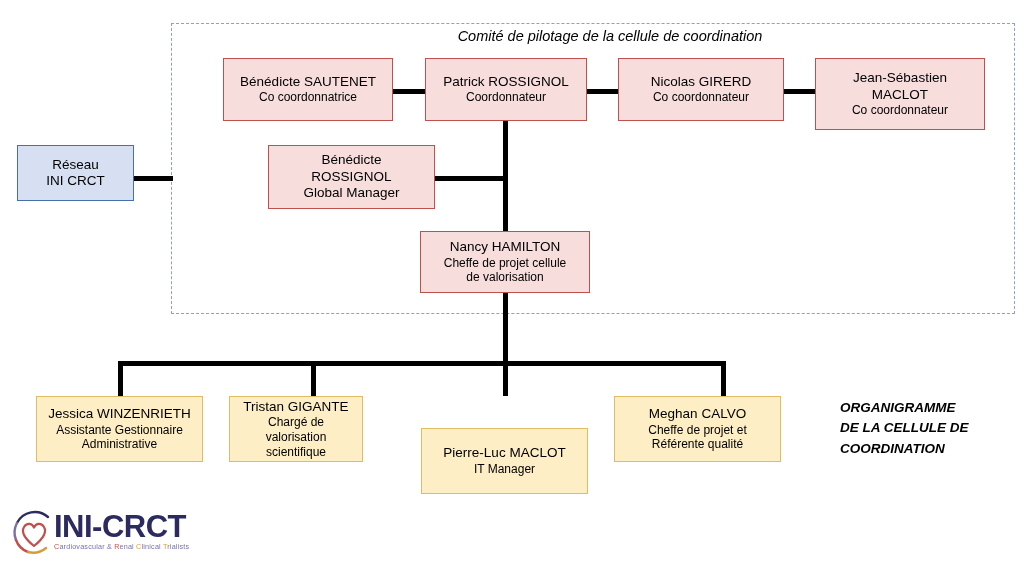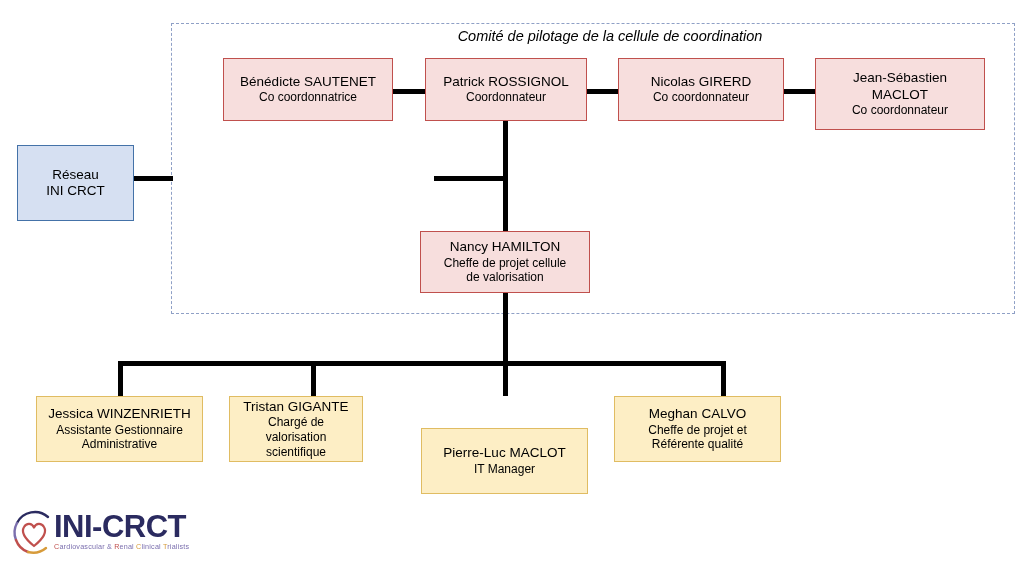--- a/index.html
+++ b/index.html
@@ -162,21 +162,21 @@
 
   <div class="conn v" style="left:503px; top:293px; height:72px;"></div>
 
   <div class="conn h" style="left:118px; top:361px; width:608px;"></div>
 
   <div class="conn v" style="left:118px; top:361px; height:35px;"></div>
   <div class="conn v" style="left:311px; top:361px; height:35px;"></div>
   <div class="conn v" style="left:503px; top:361px; height:35px;"></div>
   <div class="conn v" style="left:721px; top:361px; height:35px;"></div>
 
-  <div class="node blue" style="left:17px; top:145px; width:117px; height:76px;">
+  <div class="node blue" style="left:17px; top:145px; width:117px; height:56px;">
     <div class="line1">Réseau</div>
     <div class="line1">INI CRCT</div>
   </div>
 
   <div class="node pink" style="left:223px; top:58px; width:170px; height:63px;">
     <div class="line1">Bénédicte SAUTENET</div>
     <div class="line2">Co coordonnatrice</div>
   </div>
 
   <div class="node pink" style="left:425px; top:58px; width:162px; height:63px;">
@@ -188,20 +188,25 @@
     <div class="line1">Nicolas GIRERD</div>
     <div class="line2">Co coordonnateur</div>
   </div>
 
   <div class="node pink" style="left:815px; top:58px; width:170px; height:72px;">
     <div class="line1">Jean-Sébastien</div>
     <div class="line1">MACLOT</div>
     <div class="line2">Co coordonnateur</div>
   </div>
 
+  <div class="node pink" style="left:268px; top:145px; width:167px; height:64px;">
+    <div class="line1">Bénédicte</div>
+    <div class="line1">ROSSIGNOL</div>
+    <div class="line1">Global Manager</div>
+  </div>
 
   <div class="node pink" style="left:420px; top:231px; width:170px; height:62px;">
     <div class="line1">Nancy HAMILTON</div>
     <div class="line2">Cheffe de projet cellule</div>
     <div class="line2">de valorisation</div>
   </div>
 
   <div class="node yellow" style="left:36px; top:396px; width:167px; height:66px;">
     <div class="line1">Jessica WINZENRIETH</div>
     <div class="line2">Assistante Gestionnaire</div>
@@ -218,20 +223,25 @@
     <div class="line1">Pierre-Luc MACLOT</div>
     <div class="line2">IT Manager</div>
   </div>
 
   <div class="node yellow" style="left:614px; top:396px; width:167px; height:66px;">
     <div class="line1">Meghan CALVO</div>
     <div class="line2">Cheffe de projet et</div>
     <div class="line2">Référente qualité</div>
   </div>
 
+  <div class="side-caption">
+    <div>ORGANIGRAMME</div>
+    <div>DE LA CELLULE DE</div>
+    <div>COORDINATION</div>
+  </div>
 
   <div class="logo">
     <svg class="logo-mark" viewBox="0 0 52 52" xmlns="http://www.w3.org/2000/svg">
       <path d="M40 10 A20 20 0 0 0 9 16" fill="none" stroke="#2b2b60" stroke-width="2.4" stroke-linecap="round"></path>
       <path d="M9 16 A20 20 0 0 0 8 33" fill="none" stroke="#7b6fae" stroke-width="2.4" stroke-linecap="round"></path>
       <path d="M8 33 A20 20 0 0 0 20 45" fill="none" stroke="#c0504d" stroke-width="2.4" stroke-linecap="round"></path>
       <path d="M20 45 A20 20 0 0 0 38 41" fill="none" stroke="#d79b3a" stroke-width="2.4" stroke-linecap="round"></path>
       <path d="M26 39 C16 31, 13 25, 16 20 C18.5 15.6, 24 15.8, 26 20.5 C28 15.8, 33.5 15.6, 36 20 C39 25, 36 31, 26 39 Z" fill="none" stroke="#c0504d" stroke-width="2.2" stroke-linejoin="round"></path>
     </svg>
     <div class="logo-text">

